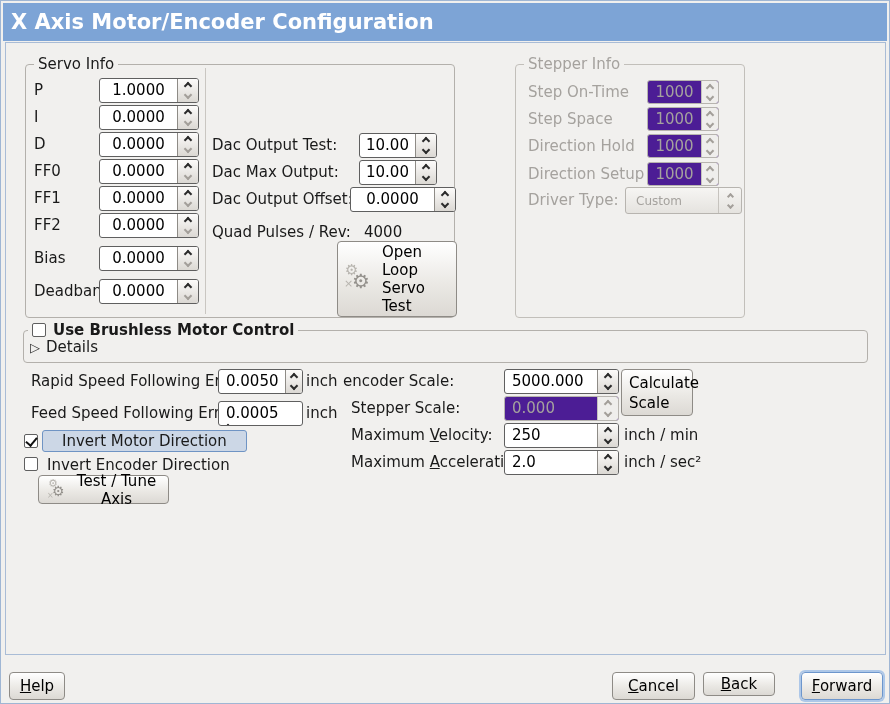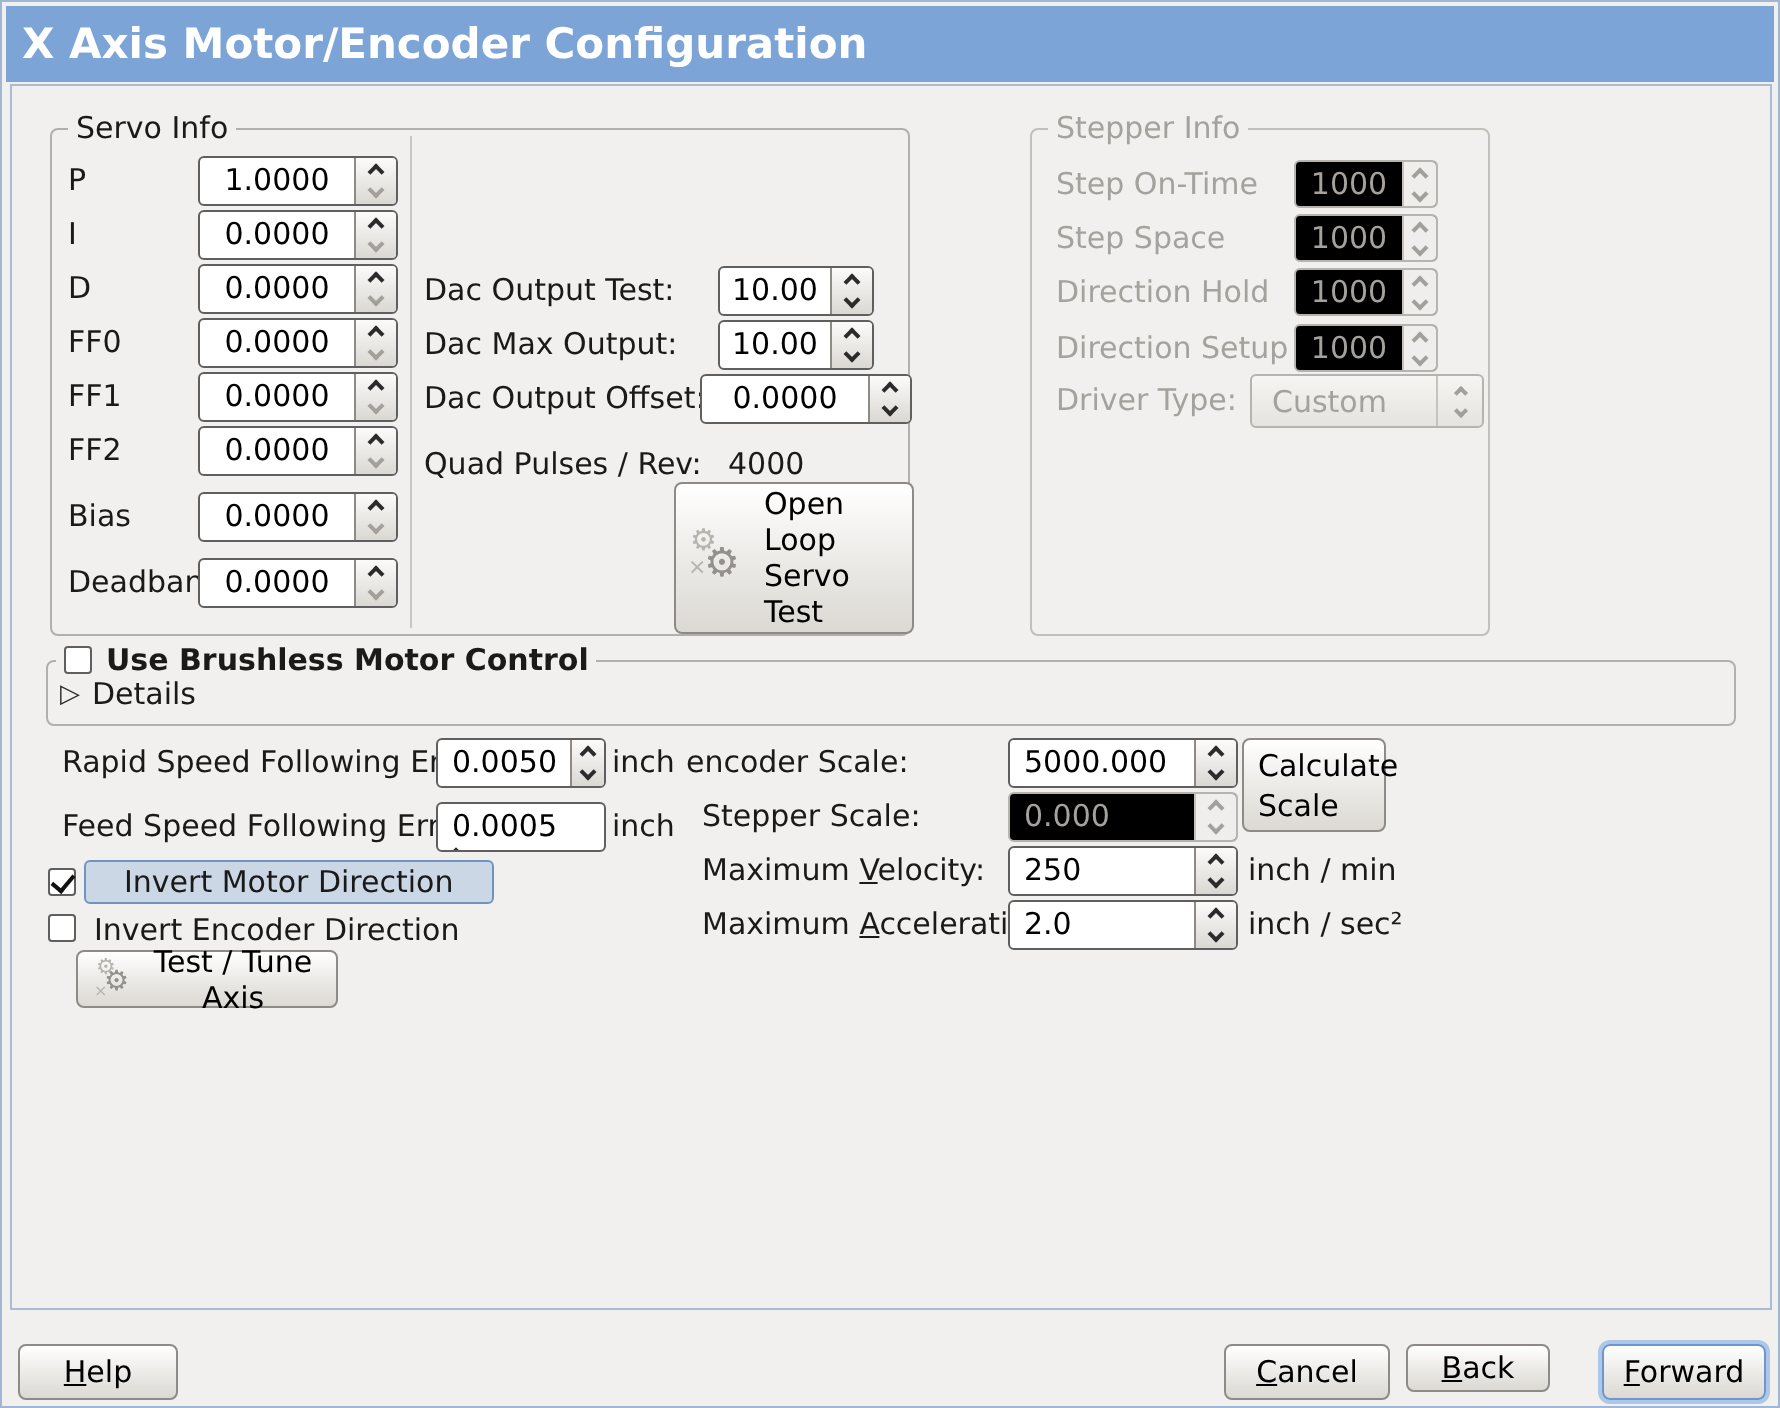--- a/index.html
+++ b/index.html
@@ -19,39 +19,39 @@
         border-radius:3px;box-sizing:border-box;height:25px;overflow:hidden;}
   .spin .entry{flex:1;font-size:15px;line-height:23px;text-align:center;color:#000;background:transparent;}
   .spin .entry.left{text-align:left;padding-left:7px;}
   .spin .btns{width:20px;border-left:1px solid #8e8b86;background:linear-gradient(#fcfbfa,#dbd8d3);
         display:flex;flex-direction:column;align-items:center;justify-content:center;}
   .spin.narrow .btns{width:16px;}
   .chev{width:6px;height:6px;border-style:solid;border-color:#2b2b2b;box-sizing:border-box;}
   .chev.up{border-width:2px 2px 0 0;transform:rotate(-45deg);margin-bottom:3px;}
   .chev.dn{border-width:0 2px 2px 0;transform:rotate(45deg);}
   .chev.dim{border-color:#a39f9a;}
-  .spin.disabled{background:#000000;border-color:#b7b4af;}
+  .spin.disabled{background:#4c1d95;border-color:#b7b4af;}
   .spin.disabled .entry{color:#a5a29e;}
   .spin.disabled .btns{background:#efeeec;border-left-color:#c6c3be;}
   
   .btn{position:absolute;border:1px solid #8e8b86;border-radius:4px;box-sizing:border-box;
        background:linear-gradient(#ffffff,#ebe9e5 55%,#dcd9d4);font-size:15px;color:#000;
        display:flex;align-items:center;justify-content:center;font-family:inherit;}
   .btn.focus{border-color:#6d96cc;box-shadow:0 0 0 2px #adc7e8;}
   .u{text-decoration:underline;}
   
   .cb{position:absolute;width:14px;height:14px;background:#fff;border:1px solid #5f5f5f;
       border-radius:2px;box-sizing:border-box;}
   .cb .mark{position:absolute;left:3px;top:0px;width:5px;height:9px;border:solid #111;
       border-width:0 2px 2px 0;transform:rotate(40deg);}
   .hl{background:#ccd7e6;border:1px solid #6f94c4;border-radius:3px;padding:1px 19px;}
   
   .combo{position:absolute;display:flex;align-items:center;border:1px solid #b7b4af;border-radius:3px;
       box-sizing:border-box;background:linear-gradient(#f6f5f3,#e5e3df);}
-  .combo .val{flex:1;font-size:15px;padding-left:10px;color:#a5a29e;}
+  .combo .val{flex:1;font-size:12px;padding-left:10px;color:#a5a29e;}
   .combo .arr{width:22px;border-left:1px solid #c6c3be;align-self:stretch;display:flex;
       flex-direction:column;align-items:center;justify-content:center;}
   .combo .chev{width:5px;height:5px;}
   .vsep{position:absolute;width:1px;background:#c9c6c1;}
   .gears{position:relative;width:32px;height:32px;flex:0 0 32px;}
   .gears .g1{position:absolute;left:1px;top:-2px;font-size:15px;color:#b7b4ae;}
   .gears .g2{position:absolute;left:8px;top:6px;font-size:20px;color:#94918c;}
   .gears .gx{position:absolute;left:0px;top:14px;font-size:11px;color:#b7b4ae;}
   .pre{white-space:pre-line;}
   .exp-tri{font-size:13px;color:#2e2e2e;margin-right:6px;}
@@ -318,21 +318,21 @@
   <span class="lbl" style="position:absolute;left:350px;top:449px;line-height:25px;"><span>Maximum </span><span class="u">A</span><span>cceleration:</span></span>
   <div class="spin" style="left:503px;top:449px;width:115px;">
     <span class="entry left">2.0</span>
     <span class="btns">
         <i class="chev up"></i>
         <i class="chev dn"></i>
       </span>
   </div>
   <span class="lbl" style="position:absolute;left:623px;top:449px;line-height:25px;">inch / sec²</span>
 
-  <button class="btn" style="left:8px;top:671px;width:80px;height:28px;">
+  <button class="btn" style="left:8px;top:671px;width:56px;height:28px;">
     <span><span class="u">H</span><span>elp</span></span>
   </button>
   <button class="btn" style="left:611px;top:671px;width:83px;height:28px;">
     <span><span class="u">C</span><span>ancel</span></span>
     </button>
   <button class="btn" style="left:702px;top:671px;width:72px;height:24px;">
     <span><span class="u">B</span><span>ack</span></span>
   </button>
   <button class="btn focus" style="left:800px;top:671px;width:82px;height:28px;">
     <span><span class="u">F</span><span>orward</span></span>

